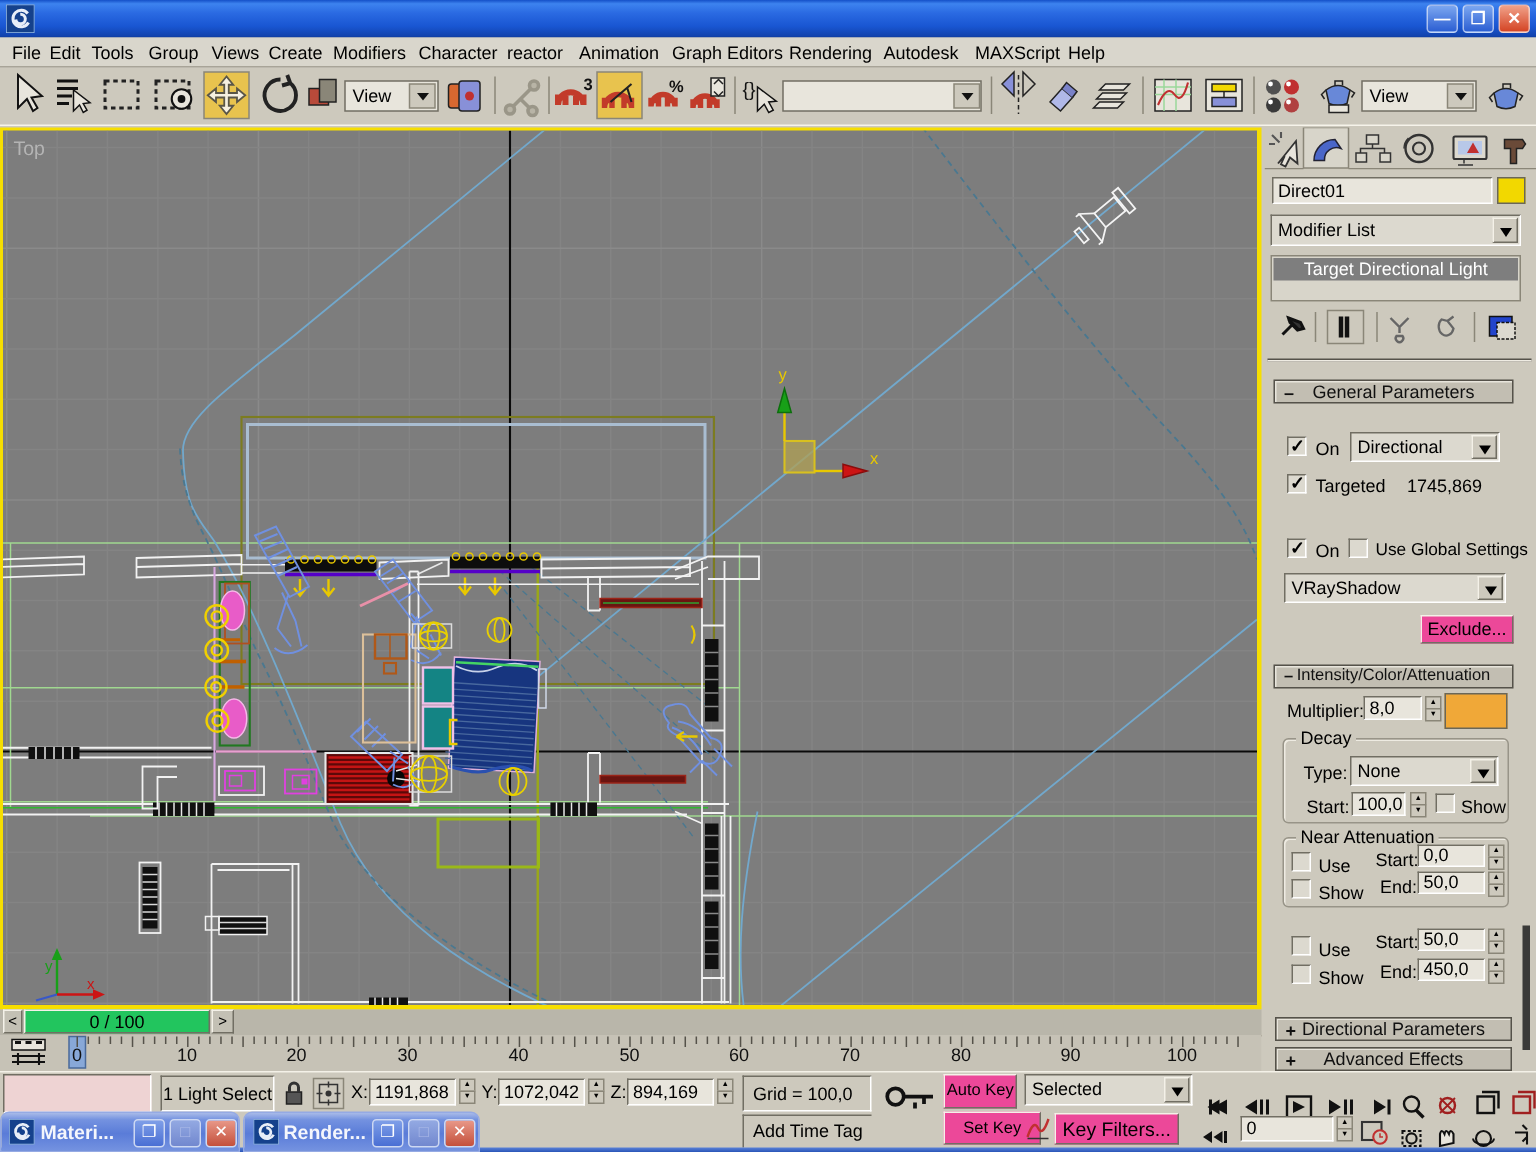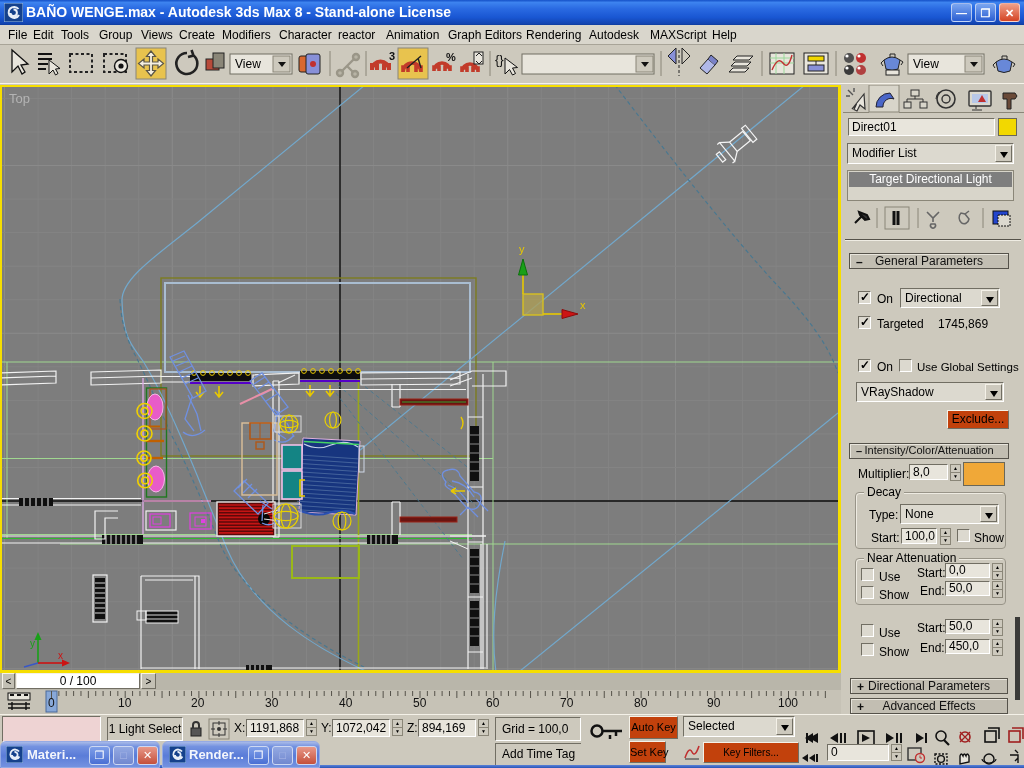--- a/index.html
+++ b/index.html
@@ -15,21 +15,21 @@
 
 #menubar { left:0; top:25px; width:1024px; height:20px; background:#d9d6cc; border-bottom:1px solid #a8a498; font-size:12px; color:#000; }
 #menubar span { position:absolute; top:3px; }
 
 #toolbar { left:0; top:46px; width:1024px; height:38px; background:#cdc9bd; border-bottom:1px solid #f6f3ea; }
 
 #vpframe { left:0; top:85px; width:841px; height:588px; background:#f6de00; }
 #viewport { left:2px; top:87px; width:836px; height:583px; background:#7d7d7d; overflow:hidden; }
 
 #cmdpanel { left:843px; top:84px; width:181px; height:632px; background:#cdc9bd; font-size:12px; }
-.raised { border-top:1px solid #f4f1e8; border-left:1px solid #f4f1e8; border-bottom:1px solid #716e63; border-right:1px solid #716e63; background:#c2410c; }
+.raised { border-top:1px solid #f4f1e8; border-left:1px solid #f4f1e8; border-bottom:1px solid #716e63; border-right:1px solid #716e63; background:#ec4899; }
 .combo { background:#dcd9cf; border-top:1px solid #716e63; border-left:1px solid #716e63; border-bottom:1px solid #fff; border-right:1px solid #fff; }
 .combobtn { position:absolute; right:1px; top:1px; bottom:1px; width:17px; background:#cdc9bd;
   border-top:1px solid #f4f1e8; border-left:1px solid #f4f1e8; border-bottom:1px solid #716e63; border-right:1px solid #716e63; }
 .combobtn:after { content:""; position:absolute; left:4px; top:6px; border:4px solid transparent; border-top:6px solid #000; }
 .rollhdr { position:absolute; left:6px; width:163px; height:16px; background:#c2beb2;
   border:1px solid #55524a; box-shadow:inset 1px 1px 0 #e8e5dc; text-align:center; font-size:12px; color:#111; }
 .rollhdr b { position:absolute; left:6px; top:1px; font-weight:bold; }
 .group { position:absolute; border:1px solid #989488; border-radius:4px; box-shadow:inset 1px 1px 0 #eeebe2; }
 .grouplbl { position:absolute; top:-8px; left:8px; background:#cdc9bd; padding:0 3px; font-size:12px; }
 .cb { position:absolute; width:13px; height:13px; background:#dcd9cf; border-top:1px solid #716e63; border-left:1px solid #716e63; border-bottom:1px solid #fff; border-right:1px solid #fff; }
@@ -54,21 +54,20 @@
 <body>
 <div id="app">
 
 <div id="titlebar" class="abs"></div>
 
 <svg class="abs" style="left:4px;top:3px" width="19" height="19">
   <rect x="0" y="0" width="19" height="19" fill="#15418c" stroke="#9cc0e8" stroke-width="1"></rect>
   <path d="M14.5 6 A5.5 5.5 0 1 0 15 12 M9.5 6.5 A3.2 3.2 0 1 1 6.5 10" stroke="#e8eef8" stroke-width="2" fill="none"></path>
 </svg>
 
-<div id="titletext" class="abs">BAÑO WENGE.max - Autodesk 3ds Max 8  - Stand-alone License</div>
 
 <div class="abs titlebtn" style="right:52px;background:linear-gradient(180deg,#7ba6f0,#2b5ed2);">—</div>
 
 <div class="abs titlebtn" style="right:28px;background:linear-gradient(180deg,#7ba6f0,#2b5ed2);">❐</div>
 
 <div class="abs titlebtn" style="right:4px;background:linear-gradient(180deg,#f0a088,#d44424);">✕</div>
 
 <div id="menubar" class="abs">
   <span style="left:8px">File</span>
       <span style="left:33px">Edit</span>
@@ -760,21 +759,21 @@
 <div class="rollhdr abs" style="left:850px;top:678px;width:158px"><b>+</b>Directional Parameters</div>
 
 <div class="rollhdr abs" style="left:850px;top:698px;width:158px"><b>+</b>Advanced Effects</div>
 
 <div class="abs" style="left:1015px;top:617px;width:5px;height:83px;background:#3a3a38"></div>
 
 <div id="timeline" class="abs"></div>
 
 <div class="abs raised" style="left:2px;top:673px;width:13px;height:16px;font-size:10px;text-align:center;line-height:15px;background:#c3c0b4">&lt;</div>
 
-<div class="abs raised" style="left:16px;top:673px;width:124px;height:16px;font-size:12px;text-align:center;line-height:15px;background:#ffffff">0 / 100</div>
+<div class="abs raised" style="left:16px;top:673px;width:124px;height:16px;font-size:12px;text-align:center;line-height:15px;background:#22c55e">0 / 100</div>
 
 <div class="abs raised" style="left:141px;top:673px;width:15px;height:16px;font-size:10px;text-align:center;line-height:15px;background:#c3c0b4">&gt;</div>
 
 <div id="trackbar" class="abs"></div>
 <svg id="tbsvg" class="abs" style="left:0;top:690px" width="841" height="24">
   <rect x="0" y="0" width="841" height="24" fill="#c6c2b6"></rect>
 
   <g stroke="#111" fill="none">
         <rect x="8" y="3" width="22" height="7" fill="#e8e5dc"></rect>
         <path d="M10 5 h4 m3 0 h4 m3 0 h4" stroke-width="2"></path>
@@ -937,30 +936,30 @@
 
 <div class="abs" style="left:495px;top:743px;width:86px;height:22px;border-top:1px solid #716e63;border-left:1px solid #716e63;font-size:12px;line-height:21px;padding-left:6px">Add Time Tag</div>
 
 <svg class="abs" style="left:588px;top:720px" width="40" height="22">
   <circle cx="9" cy="11" r="5.5" fill="none" stroke="#111" stroke-width="2.5"></circle>
   <path d="M14 11 h20 m-6 1 v4 m-6 -1 v4" stroke="#111" stroke-width="2.5" fill="none"></path>
 </svg>
 
 <div class="abs raised" style="left:629px;top:716px;width:49px;height:23px;font-size:11px;text-align:center;line-height:21px;white-space:nowrap">Auto Key</div>
 
-<div class="abs raised" style="left:629px;top:741px;width:37px;height:22px;font-size:11px;text-align:center;line-height:20px;white-space:nowrap">Set Key</div>
+<div class="abs raised" style="left:629px;top:741px;width:65px;height:22px;font-size:11px;text-align:center;line-height:20px;white-space:nowrap">Set Key</div>
 
 <div class="abs combo" style="left:683px;top:716px;width:112px;height:21px;font-size:12px;line-height:19px;padding-left:4px">Selected<div class="combobtn"></div></div>
 
 <svg class="abs" style="left:683px;top:742px" width="18" height="20">
   <path d="M2 16 q4 -12 7 -6 t7 -6" stroke="#c03030" stroke-width="1.6" fill="none"></path>
   <path d="M2 17 h14" stroke="#333"></path>
 </svg>
 
-<div class="abs raised" style="left:703px;top:742px;width:96px;height:21px;font-size:10px;text-align:center;line-height:19px">Key Filters...</div>
+<div class="abs raised" style="left:703px;top:742px;width:83px;height:21px;font-size:13px;text-align:center;line-height:19px">Key Filters...</div>
 
 <svg class="abs" style="left:798px;top:714px" width="136" height="52">
   <g fill="#111" stroke="none">
     <path d="M6 18 v12 m1 -6 l8 -5 v10 Z M15 13 l8 -5 z"></path>
     <path d="M8 19 h2 v10 h-2 z m3 5 l9 -5 v10 z"></path>
     <path d="M40 19 l-8 5 8 5 z m2 0 h2 v10 h-2 z m4 0 h2 v10 h-2 z"></path>
     <rect x="60" y="17" width="16" height="14" fill="none" stroke="#111" stroke-width="1.6"></rect>
     <path d="M64 20 l8 4 -8 4 z"></path>
     <path d="M88 19 l8 5 -8 5 z m10 0 h2 v10 h-2 z m4 0 h2 v10 h-2 z"></path>
     <path d="M118 19 l8 5 -8 5 z m9 0 h2 v10 h-2 z"></path>

